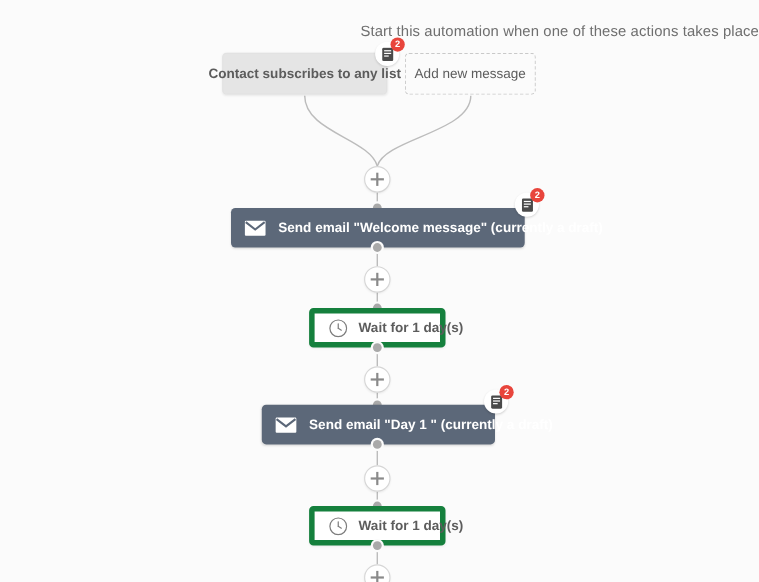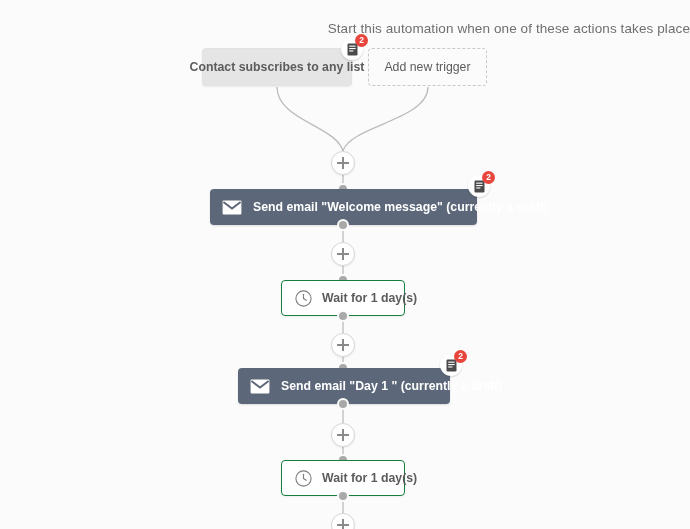--- a/index.html
+++ b/index.html
@@ -105,21 +105,21 @@
     position: relative;
     flex: 0 0 auto;
   }
   .env-icon svg { display: block; }
 
   
   .wait-row {
     position: absolute;
     height: 36px;
     background: #ffffff;
-    border: 1px solid #15803d;
+    border: 5px solid #15803d;
     border-radius: 4px;
     display: flex;
     align-items: center;
     padding-left: 13px;
     box-sizing: border-box;
     box-shadow: 0 1px 2px rgba(0,0,0,0.05);
   }
   .wait-row.w1 { left: 281px; top: 280px; width: 124px; }
   .wait-row.w2 { left: 281px; top: 460px; width: 124px; }
   .wait-row .label {
@@ -230,21 +230,21 @@
     <line x1="343" y1="496" x2="343" y2="513" stroke="#bcbcbc" stroke-width="1.3"></line>
   </svg>
 
   <div class="headline">Start this automation when one of these actions takes place</div>
 
   <div class="trigger-card solid">
     <span>Contact subscribes to any list</span>
   </div>
 
   <div class="trigger-card dashed">
-    <span>Add new trigger</span>
+    <span>Add new message</span>
   </div>
 
   <div class="badge b1">
     <svg class="note-glyph" viewBox="0 0 11 13" xmlns="http://www.w3.org/2000/svg">
       <rect x="0.5" y="0.5" width="10" height="12" rx="1.2" fill="#4a4a4a"></rect>
       <rect x="2.2" y="2.6" width="6.4" height="1.1" fill="#ffffff"></rect>
       <rect x="2.2" y="5.0" width="6.4" height="1.1" fill="#ffffff"></rect>
       <rect x="2.2" y="7.4" width="4.2" height="1.1" fill="#ffffff"></rect>
     </svg>
     <span class="count">2</span>

